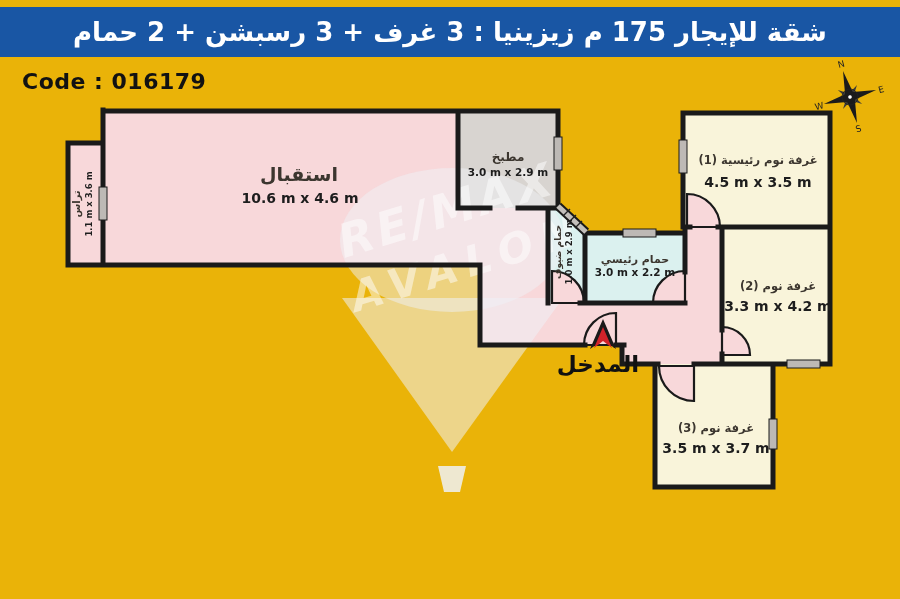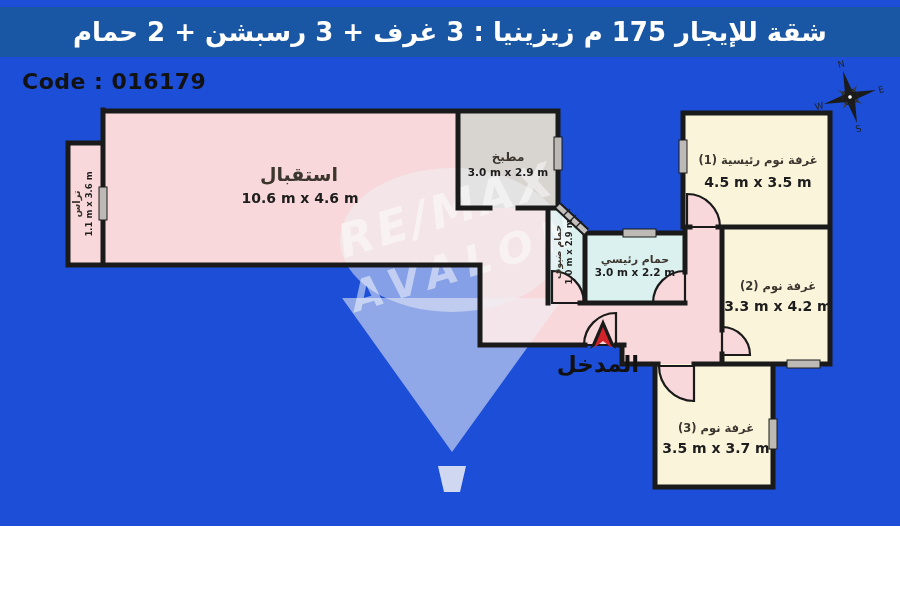--- a/index.html
+++ b/index.html
@@ -1,16 +1,16 @@
 <!DOCTYPE html>
 <html><head>
 <meta charset="utf-8">
 <style>
   html,body{margin:0;padding:0;background:#ffffff;}
-  .page{position:relative;width:900px;height:526px;background:#1d4ed8;overflow:hidden;
+  .page{position:relative;width:900px;height:599px;background:#eab308;overflow:hidden;
         font-family:"DejaVu Sans",sans-serif;}
   svg{display:block;}
   text{font-family:"DejaVu Sans",sans-serif;}
   .serif{font-family:"DejaVu Serif",serif;}
 </style>
 </head>
 <body>
 
 <div class="page">
 <svg width="900" height="599" viewBox="0 0 900 599">

